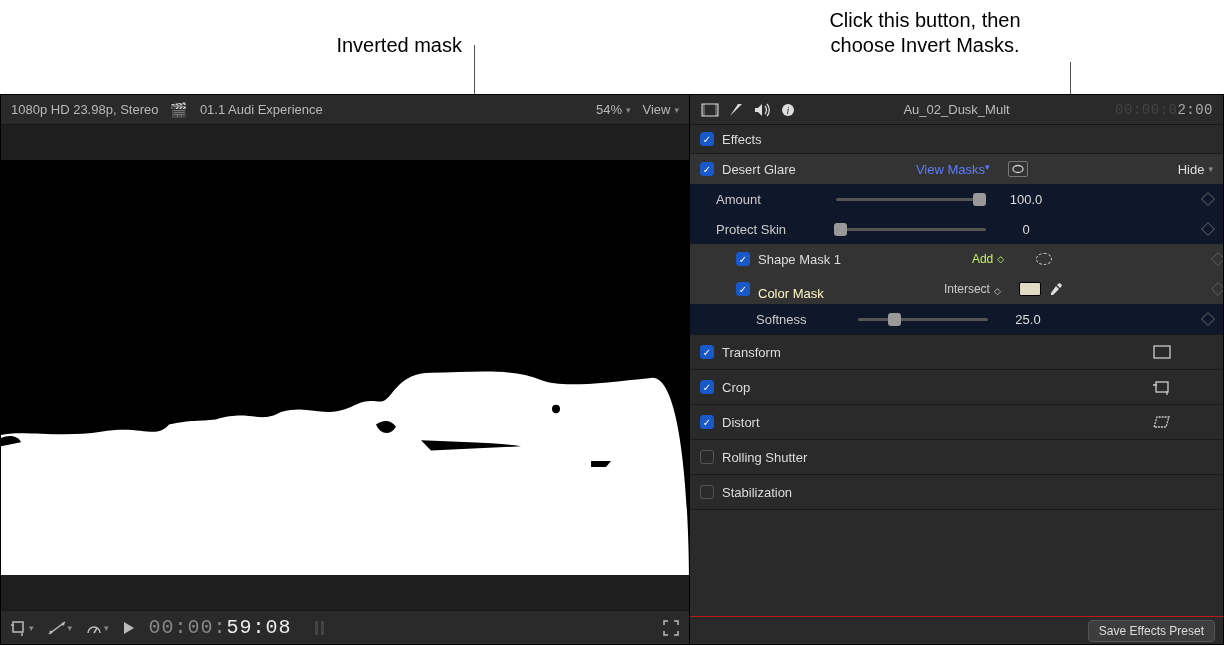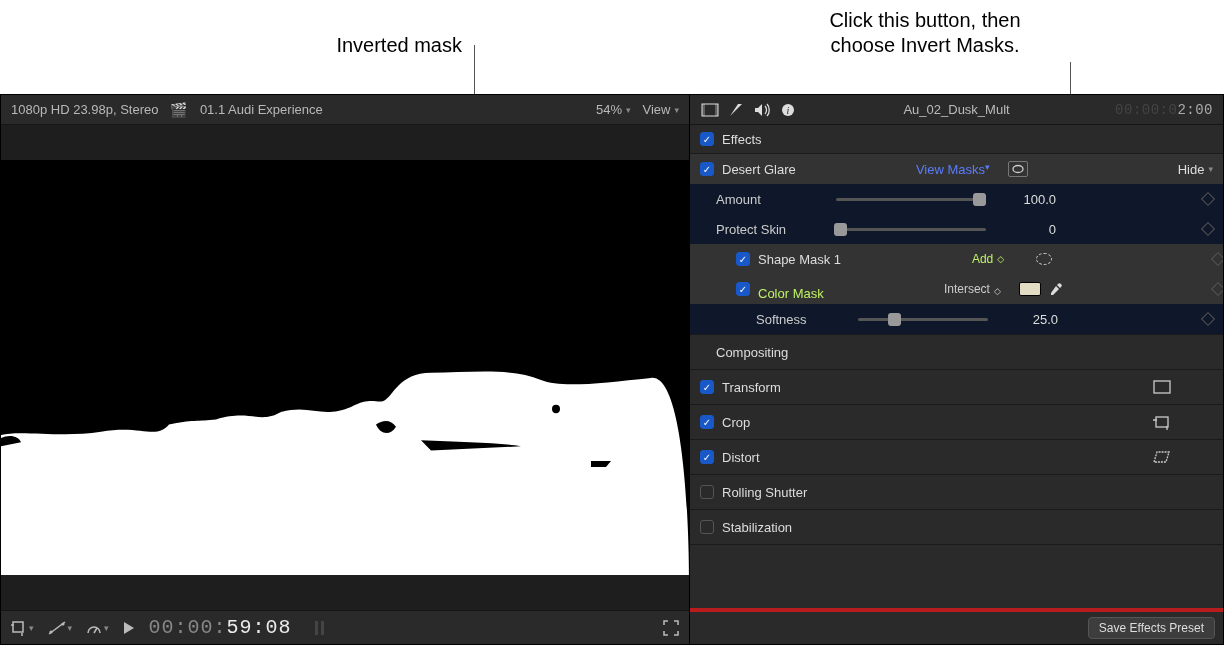--- a/index.html
+++ b/index.html
@@ -178,46 +178,46 @@
     background:#555;
     position:relative;
     border-radius:2px;
   }
   .slider .knob {
     position:absolute; top:-5px;
     width:13px; height:13px;
     background:#999; border-radius:3px;
   }
   .val {
-    width: 60px; text-align:right; color:#ddd;
+    width: 60px; text-align:center; color:#ddd;
   }
   .diamond {
     width:10px; height:10px; transform:rotate(45deg);
     border:1px solid #555;
     margin-left:auto;
   }
   .sub-check-row { display:flex; align-items:center; gap:8px; padding-left:46px; height:30px; background:#333;}
   .add-chip { color:#bef264; font-size:12px; display:flex; align-items:center; gap:4px; margin-left:auto; margin-right:24px;}
   .dashed-circle {
     width:16px; height:12px;
     border:1.5px dashed #ccc;
     border-radius:50%;
     margin-right:30px;
   }
   .dropdown-chip { color:#ccc; display:flex; align-items:flex-end; gap:4px; margin-left:auto; margin-right:10px; font-size:12px;}
   .color-swatch { width:22px; height:14px; background:#e1dcc3; border:1px solid #000; border-radius:2px;}
   .eyedrop { color:#ddd; margin-right:30px;}
   .geom-icon { margin-left:auto; margin-right:42px; color:#ccc;}
 
   .insp-footer {
-    height: 36px;
+    height: 28px;
     display:flex; align-items:center; justify-content:flex-end;
     padding: 0 8px;
     background:#2a2a2a;
-    border-top:4px solid #b91c1c;
+    border-top:1px solid #b91c1c;
   }
   .save-preset {
     font-size:12px;
     color:#ddd;
     background:#3d3d3d;
     border:1px solid #555;
     border-radius:4px;
     padding:3px 10px;
   }
   svg { display:block; }
@@ -401,21 +401,21 @@
           <span class="add-chip">
             <span>Add</span>
             <span style="font-size:9px;">◇</span>
           </span>
           <span class="dashed-circle"></span>
           <span class="diamond"></span>
         </div>
 
         <div class="sub-check-row">
           <span class="check on">✓</span>
-          <span style="color:#bef264;margin-top:8px;">Color Mask</span>
+          <span style="color:#fef9c3;margin-top:8px;">Color Mask</span>
           <span class="dropdown-chip">
             <span>Intersect</span>
             <span style="font-size:9px;">◇</span>
           </span>
           <span class="color-swatch"></span>
           <span class="eyedrop">
             <svg width="14" height="14" viewBox="0 0 14 14">
                 <path d="M12 2c1 1 1 2 0 3l-1 1-3-3 1-1c1-1 2-1 3 0zM7 4l3 3-6 6H2v-2l5-7z" fill="#ddd"></path>
               </svg>
           </span>
@@ -425,25 +425,20 @@
         <div class="param param-sub2">
           <span class="param-label short">Softness</span>
           <div class="slider" style="flex-basis:130px;">
               <div class="knob" style="left:30px;"></div>
             </div>
           <span class="val">25.0</span>
           <span class="diamond"></span>
         </div>
       </div>
 
-      <div class="section">
-        <div class="section-head" style="padding-left:26px; height:34px;">
-          <span class="section-label">Compositing</span>
-        </div>
-      </div>
 
       <div class="section">
         <div class="section-head" style="height:34px;">
           <span class="check on">✓</span>
           <span class="section-label">Transform</span>
           <span class="geom-icon">
             <svg width="18" height="14" viewBox="0 0 18 14">
                 <rect x="1" y="1" width="16" height="12" fill="none" stroke="#ccc" stroke-width="1.3"></rect>
               </svg>
           </span>

